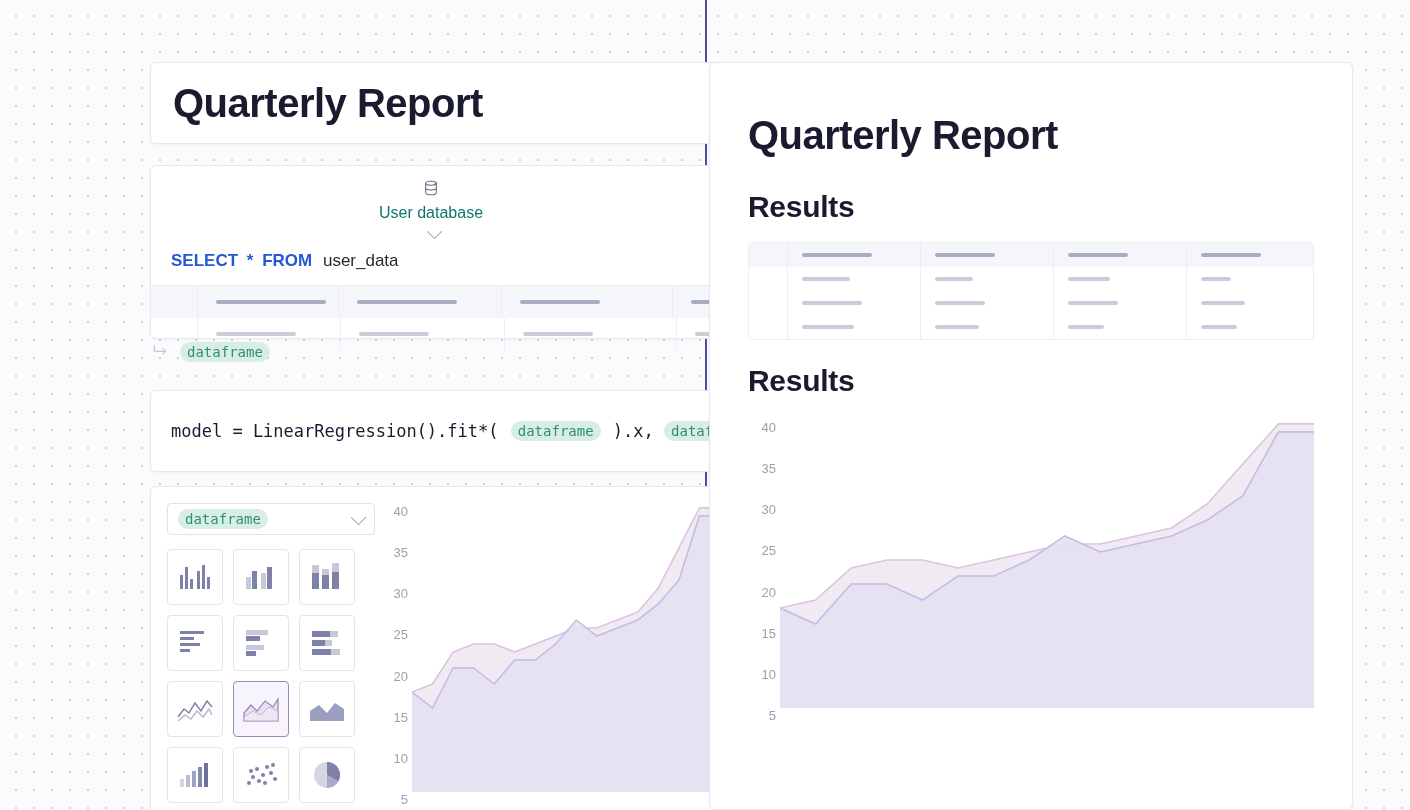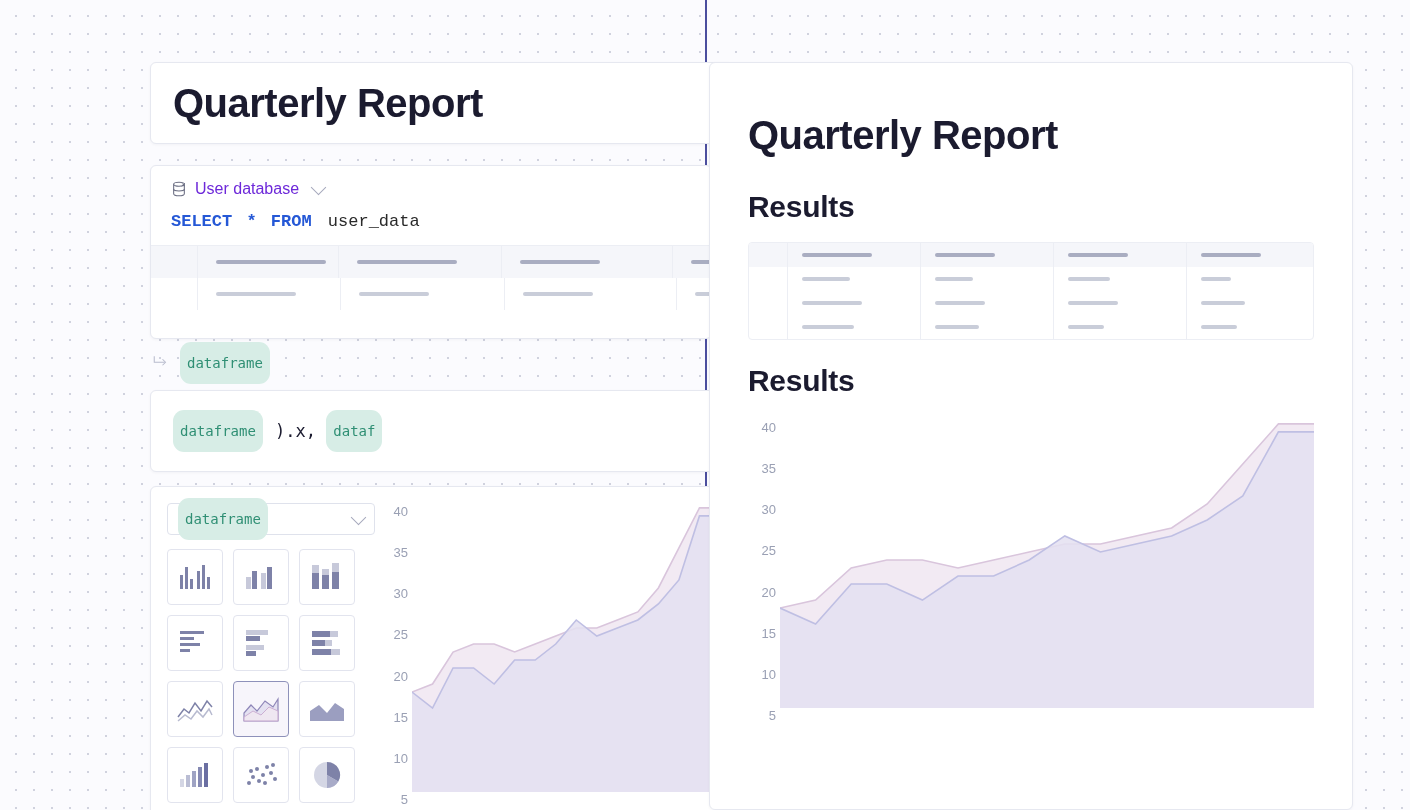--- a/index.html
+++ b/index.html
@@ -14,39 +14,39 @@
   .left{width:705px;}
   .right{flex:1;}
   .divider{width:2px;background:#4b4e9e;height:100%;}
   
   .panel{position:absolute;background:#fff;border:1px solid #e6e8f0;border-radius:6px;
     box-shadow:0 1px 3px rgba(20,20,40,.04);}
   
   .left .title-panel{left:150px;top:62px;width:560px;height:80px;display:flex;align-items:center;padding-left:22px;}
   h1{margin:0;font-size:40px;font-weight:800;letter-spacing:-0.5px;}
   .left .db-panel{left:150px;top:165px;width:560px;height:172px;}
-  .db-head{display:flex;align-items:center;gap:8px;padding:14px 20px 4px 20px;color:#6d28d9;font-size:16px;}
+  .db-head{display:flex;align-items:center;gap:8px;padding:14px 20px 4px 20px;color:#0f766e;font-size:16px;flex-direction:column;}
   .db-head svg{width:16px;height:16px;stroke:#6a6d82;stroke-width:1.6;fill:none;}
   .chev{display:inline-block;width:10px;height:10px;border-right:1.5px solid #a6a9bd;border-bottom:1.5px solid #a6a9bd;transform:rotate(45deg);margin-left:6px;margin-top:-4px;}
-  .sql{font-family:Liberation Mono, monospace;font-size:17px;padding:10px 20px 14px 20px;}
+  .sql{font-family:Liberation Sans, sans-serif;font-size:17px;padding:10px 20px 14px 20px;}
   .kw{color:#2558d6;font-weight:600;}
   .tbl{color:#2a2a2a;}
   
   .ph-table{border-top:1px solid #eceef4;}
   .ph-row{display:flex;height:32px;align-items:center;}
   .ph-row.hdr{background:#f5f6fa;}
   .ph-cell{border-right:1px solid #eceef4;height:100%;display:flex;align-items:center;padding-left:18px;}
   .ph-cell .bar{height:4px;border-radius:2px;}
   .ph-row.hdr .bar{background:#a9adc1;}
   .ph-row:not(.hdr) .bar{background:#c9cdd9;}
   
   .df-out{position:absolute;left:150px;top:342px;display:flex;align-items:center;gap:8px;color:#9aa0b4;}
   .df-out svg{width:22px;height:18px;stroke:#b8bccd;stroke-width:1.4;fill:none;}
   .chip{font-family:ui-monospace,Menlo,Consolas,monospace;font-size:14px;
-    background:#d7ede6;color:#2f8f74;padding:13px 7px;border-radius:11px;}
+    background:#d7ede6;color:#2f8f74;padding:2px 7px;border-radius:11px;}
   
   .left .code-panel{left:150px;top:390px;width:560px;height:80px;display:flex;align-items:center;padding-left:20px;font-family:ui-monospace,Menlo,Consolas,monospace;font-size:17px;white-space:pre;overflow:hidden;}
   
   .left .chart-panel{left:150px;top:486px;width:560px;height:324px;padding:16px;overflow:hidden;}
   .df-select{width:186px;height:30px;border:1px solid #dfe2ec;border-radius:4px;display:flex;align-items:center;padding:0 10px;justify-content:space-between;}
   .thumbs{display:grid;grid-template-columns:repeat(3,56px);grid-auto-rows:56px;gap:10px;margin-top:14px;}
   .thumb{border:1px solid #e2e4ee;border-radius:4px;display:flex;align-items:center;justify-content:center;cursor:pointer;}
   .thumb.sel{border-color:#8e91ba;background:#f7f5fb;}
   .thumb svg{width:40px;height:40px;}
   
@@ -133,21 +133,21 @@
 
     <div class="df-out">
       <svg viewBox="0 0 24 24">
           <path d="M3 3v8h14"></path>
           <path d="M14 7l4 4-4 4"></path>
         </svg>
       <span class="chip">dataframe</span>
     </div>
 
     <div class="panel code-panel">
-      <span class="chip" style="margin:0 2px;">dataframe</span><span> ).x, </span><span class="chip" style="margin:0;">dataf</span>
+      <span>model = LinearRegression().fit*( </span><span class="chip" style="margin:0 2px;">dataframe</span><span> ).x, </span><span class="chip" style="margin:0;">dataf</span>
     </div>
 
     <div class="panel chart-panel">
       <div class="df-select">
         <span class="chip">dataframe</span>
         <span class="chev"></span>
       </div>
       <div class="thumbs">
         <div class="thumb">
             <svg viewBox="0 0 40 40">

